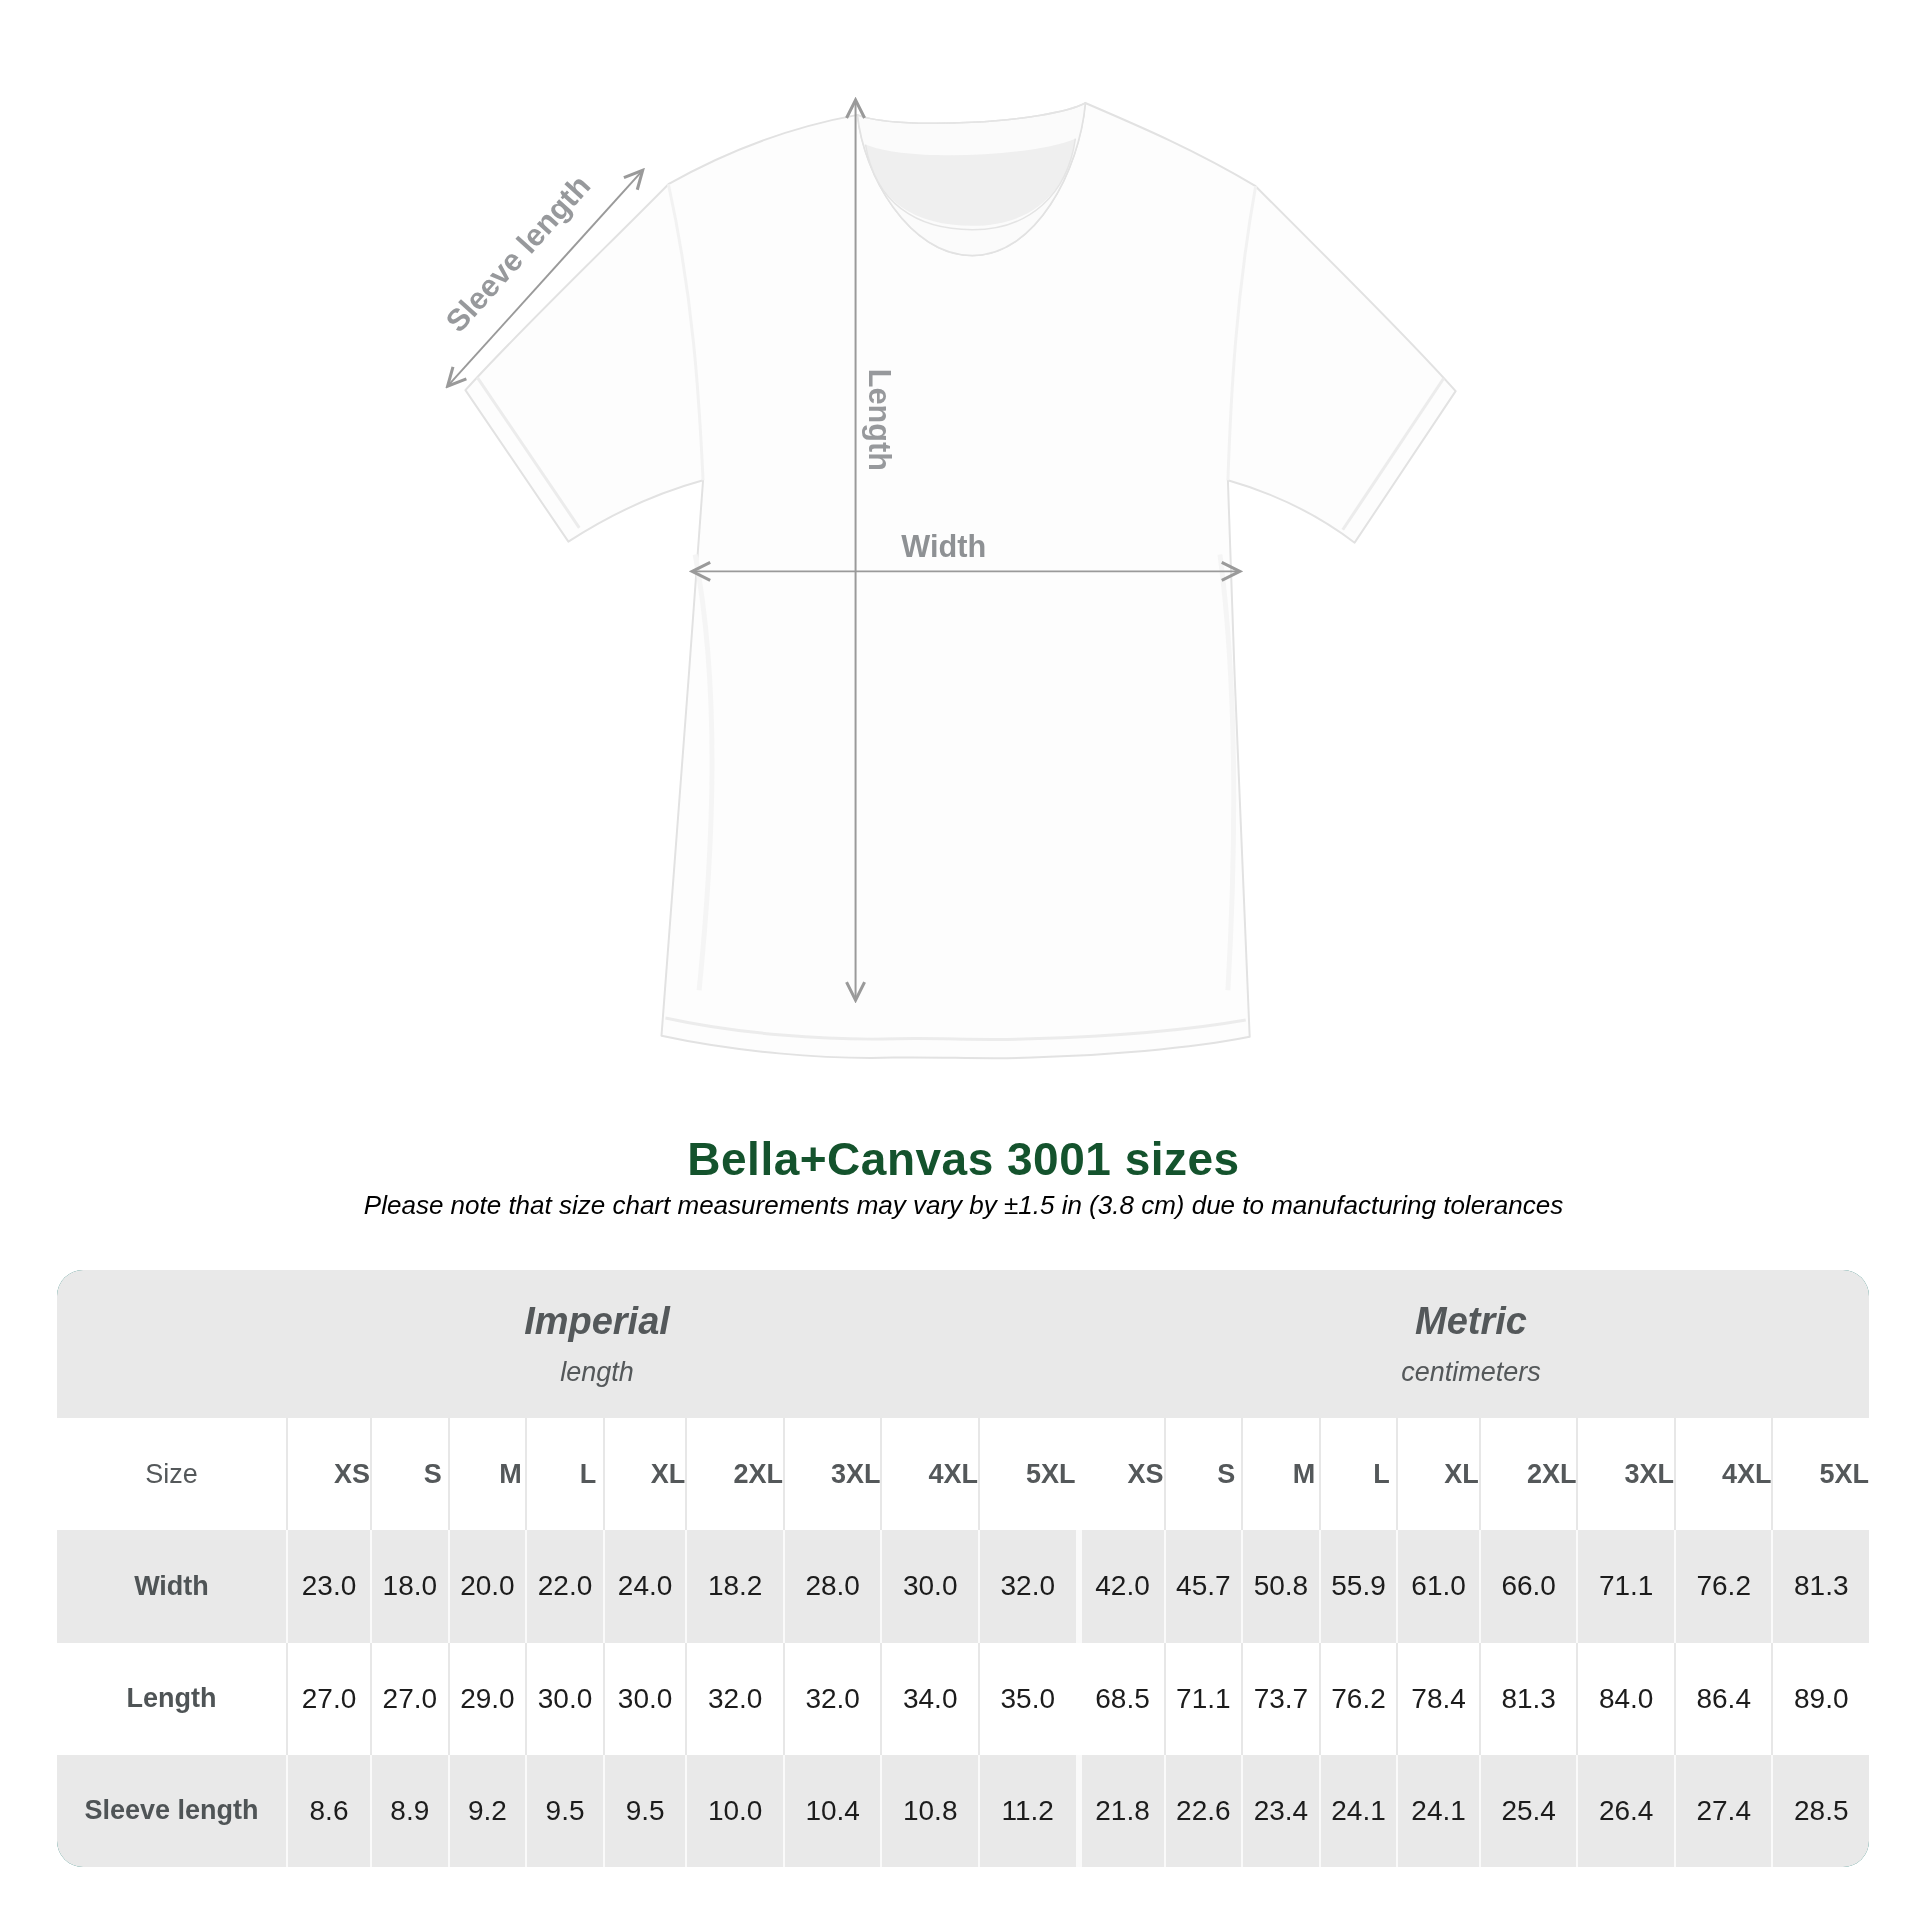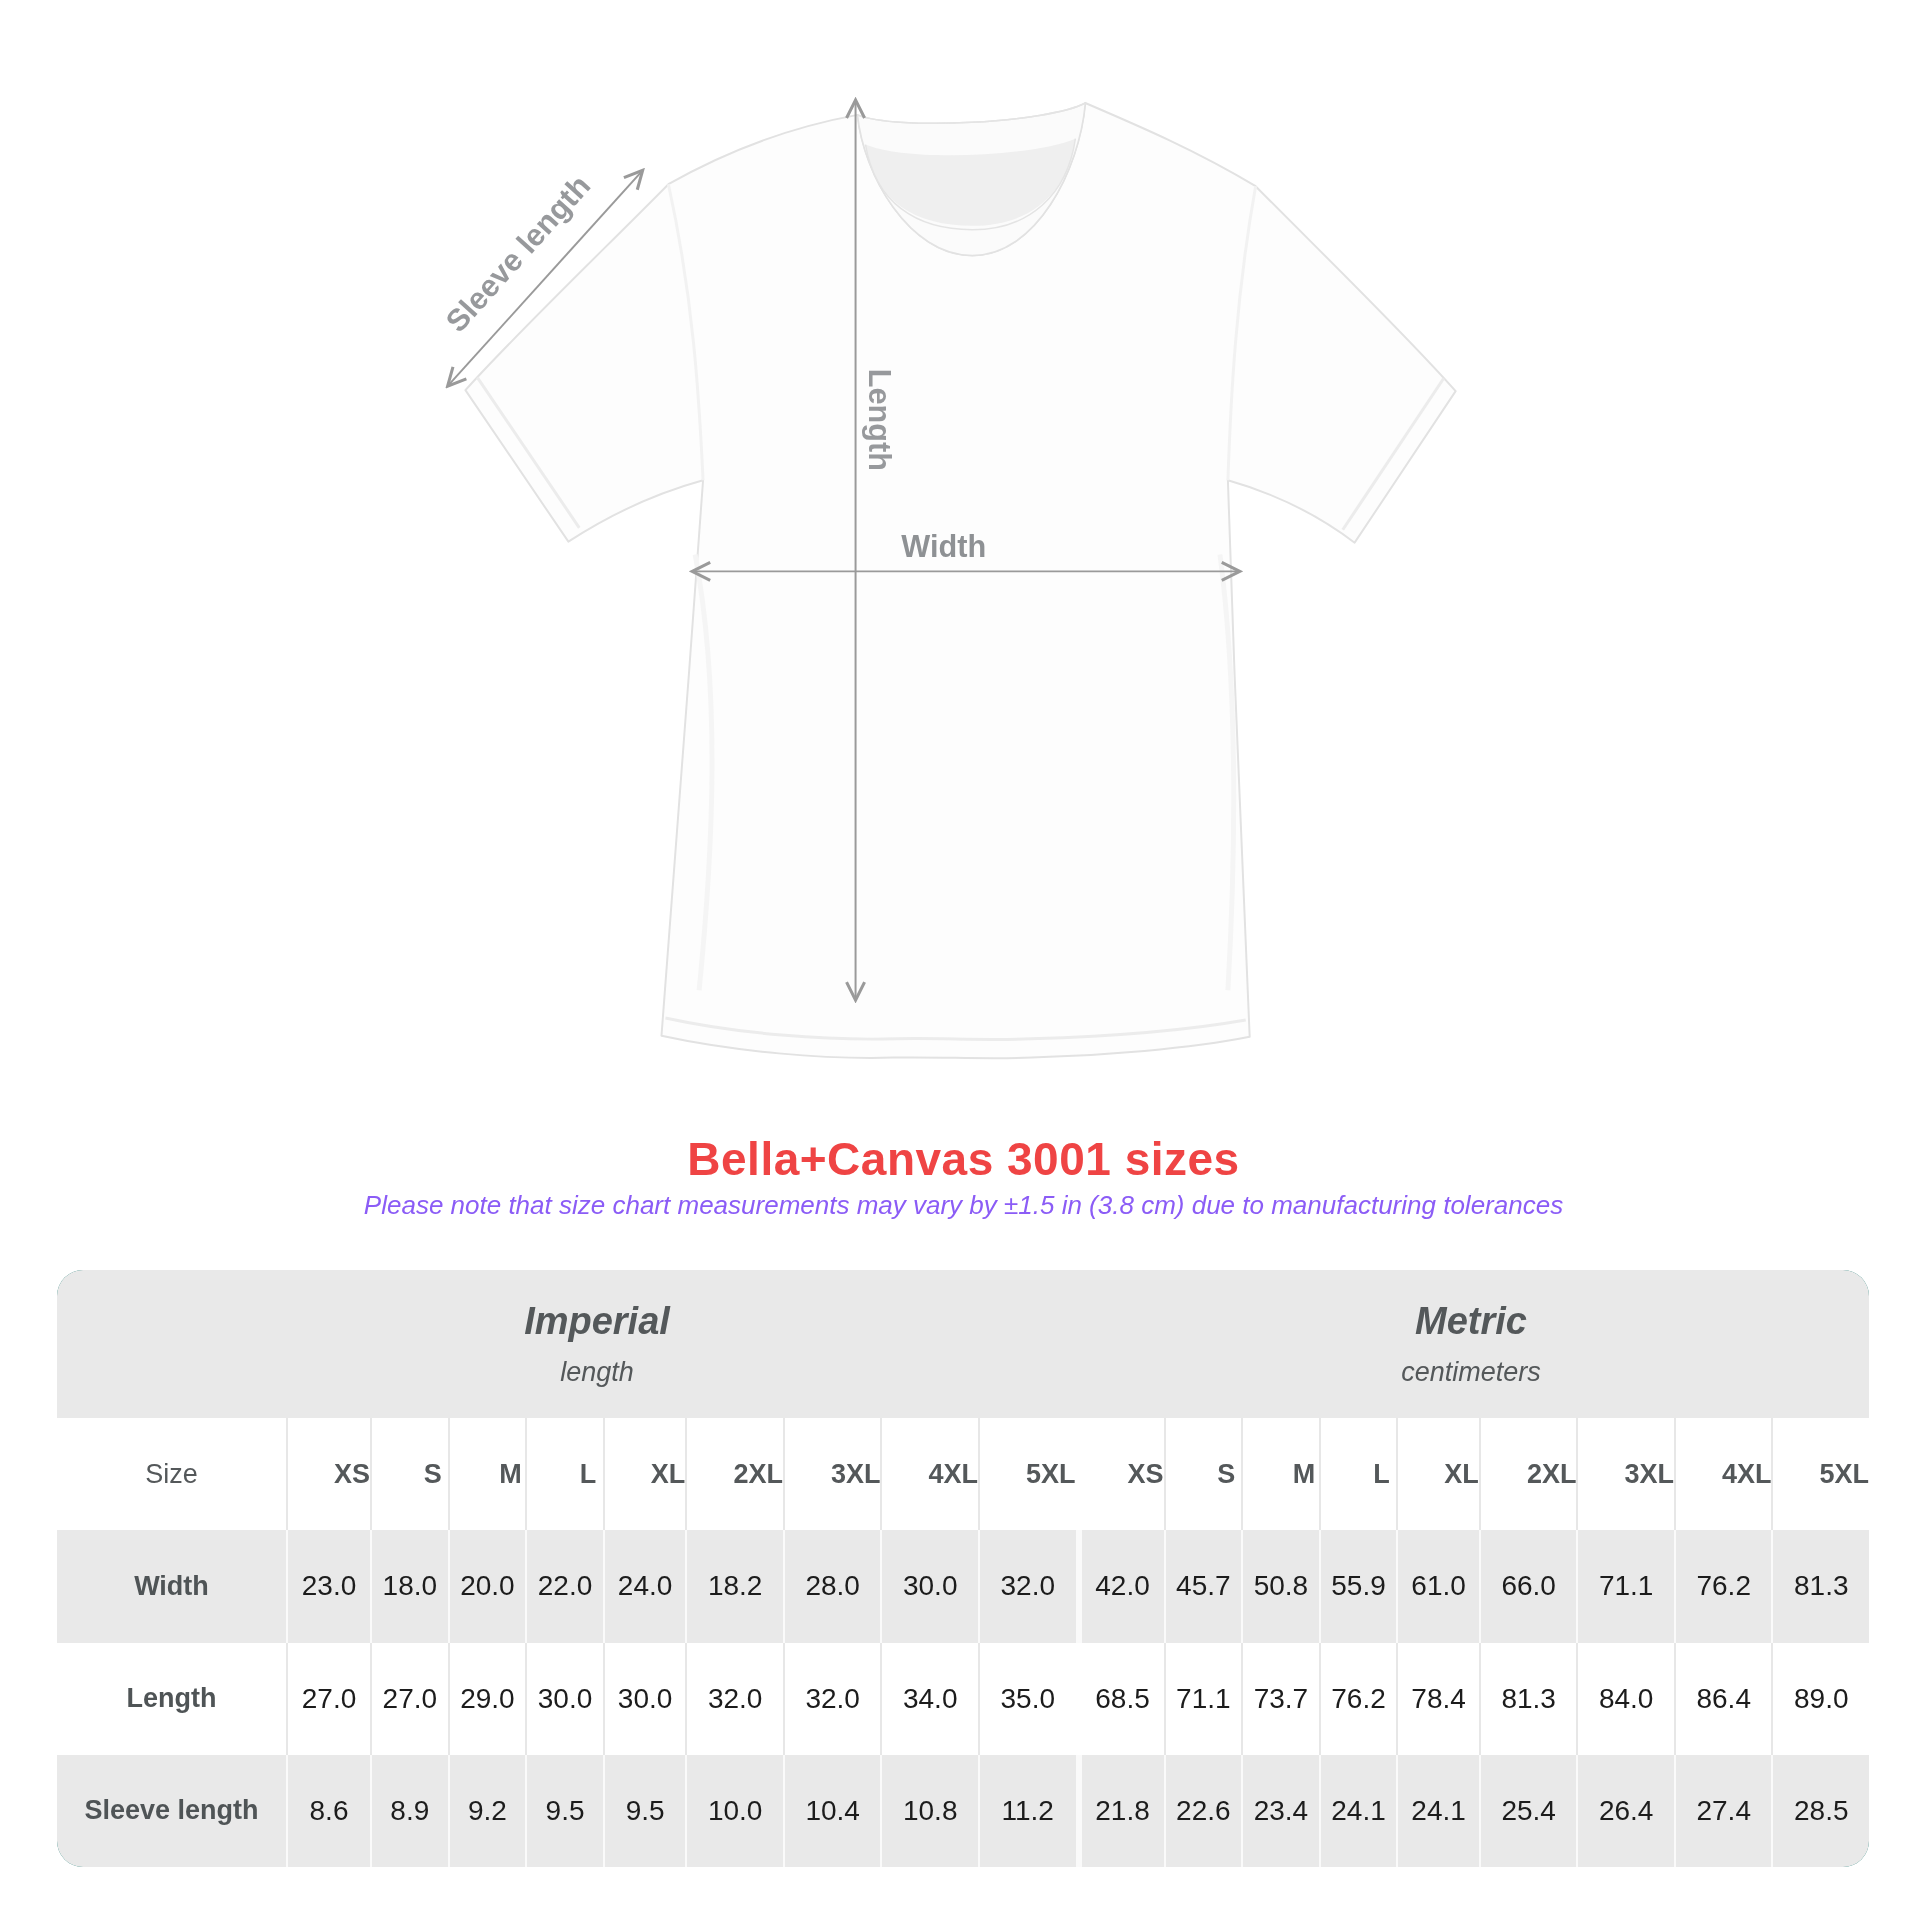--- a/index.html
+++ b/index.html
@@ -4,23 +4,23 @@
 <style>
   html,body{margin:0;padding:0;background:#ffffff;}
   body{width:1927px;height:1927px;position:relative;overflow:hidden;
        font-family:"Liberation Sans","DejaVu Sans",sans-serif;}
 
   
   .figure{position:absolute;left:0;top:0;width:1927px;height:1119px;}
 
   
   .page-title{position:absolute;left:0;top:1132px;width:100%;text-align:center;
-              font-size:46px;font-weight:700;color:#ef4444;letter-spacing:0.5px;}
+              font-size:46px;font-weight:700;color:#14532d;letter-spacing:0.5px;}
   .page-subtitle{position:absolute;left:0;top:1190px;width:100%;text-align:center;
-              font-size:26px;font-style:italic;color:#8b5cf6;}
+              font-size:26px;font-style:italic;color:#000000;}
 
   
   .size-table{position:absolute;left:57px;top:1270px;width:1812px;height:597px;
               border-radius:26px;overflow:hidden;background:#0f766e;
               display:grid;grid-template-columns:229px repeat(18,1fr);
               grid-template-rows:148px repeat(4,1fr);}
   .band{grid-column:1 / -1;background:#e9e9e9;position:relative;}
   .group{position:absolute;top:0;height:100%;transform:translateX(-50%);
          display:flex;flex-direction:column;align-items:center;justify-content:center;
          gap:14px;color:#54585a;white-space:nowrap;}

